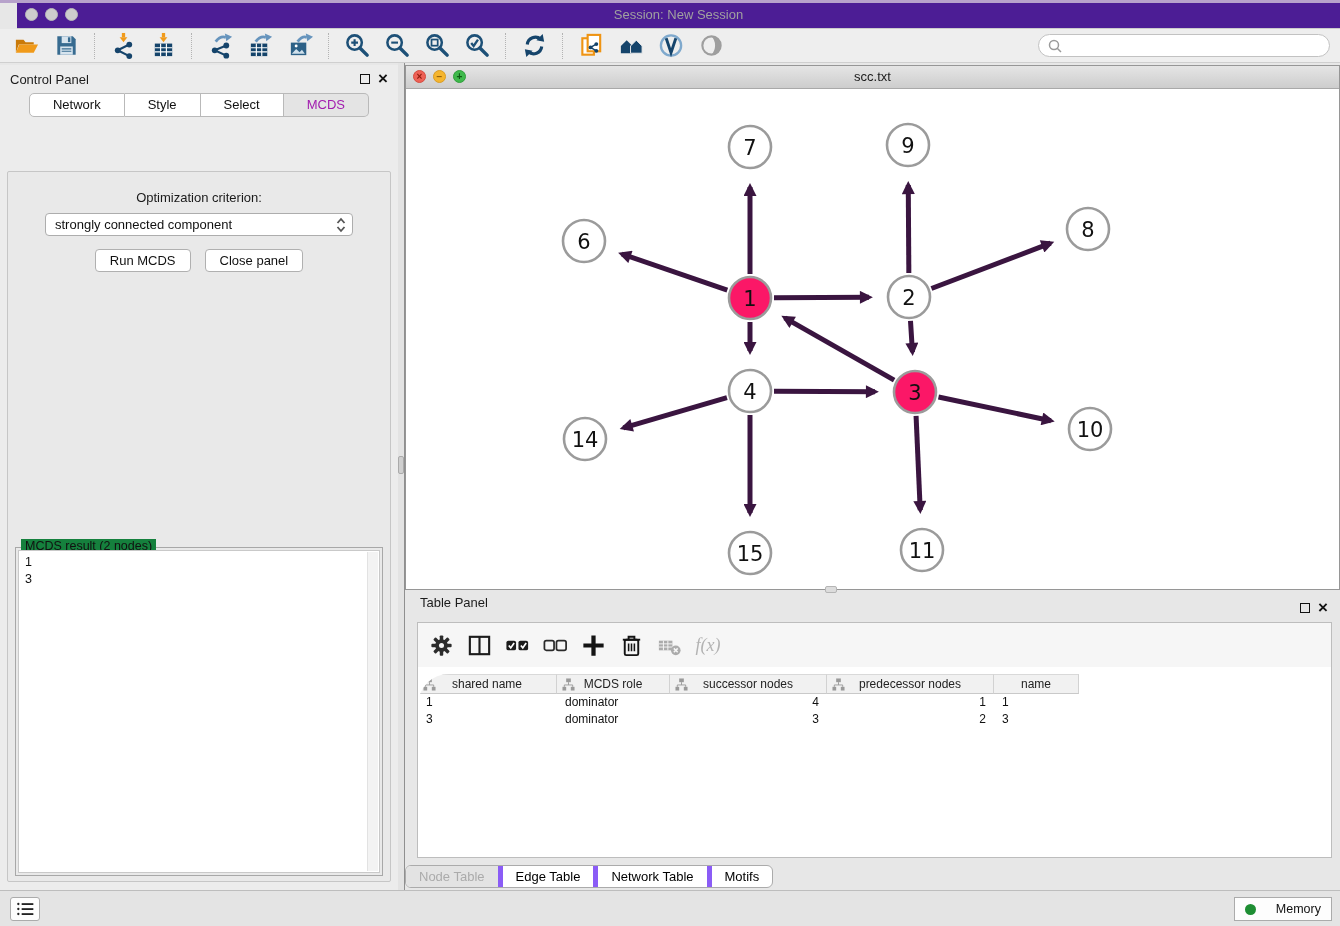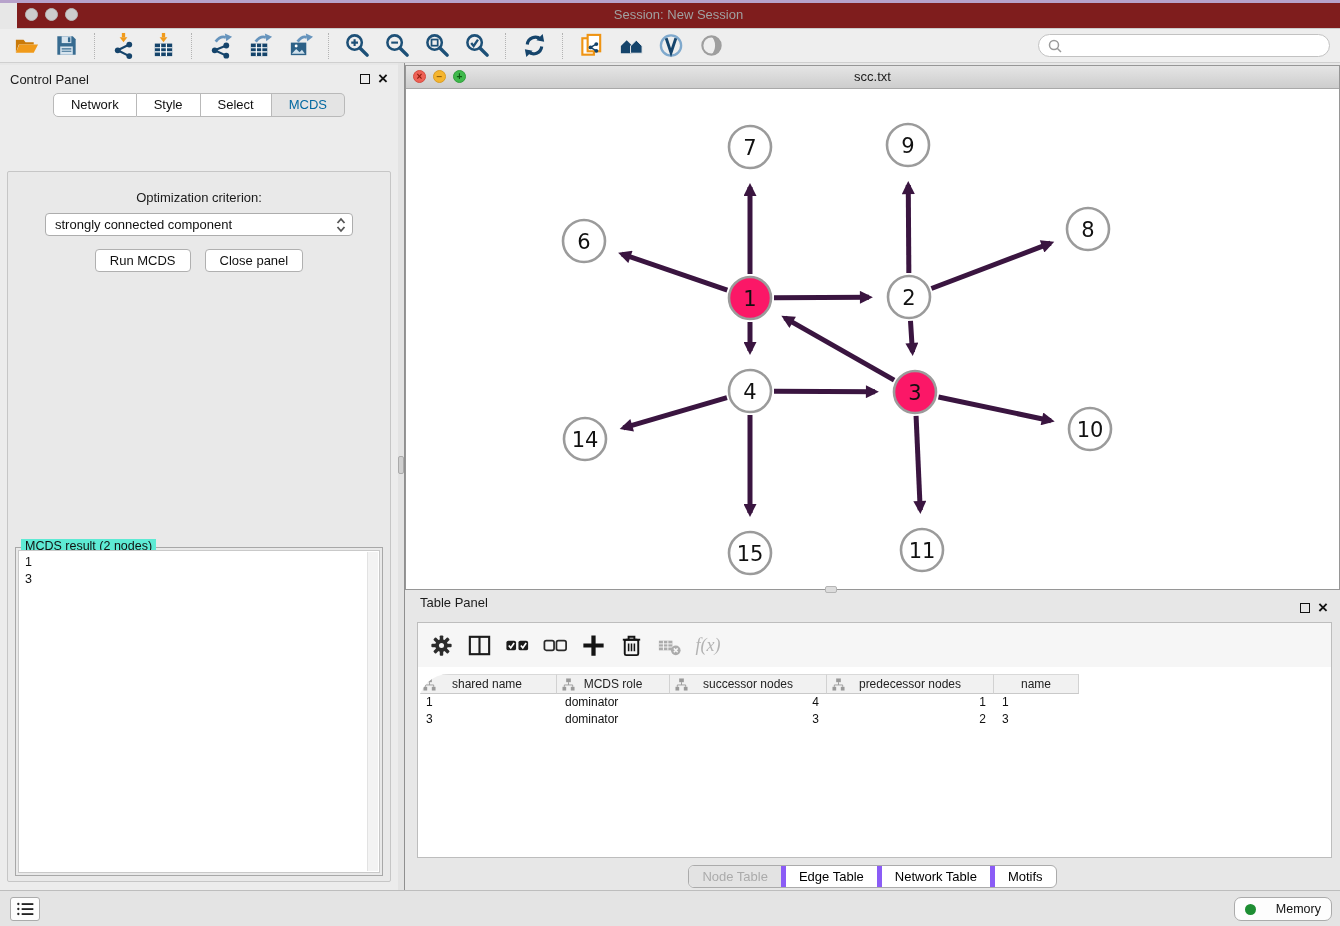--- a/index.html
+++ b/index.html
@@ -2,21 +2,21 @@
 <html><head>
 <meta charset="utf-8">
 <style>
   * { margin:0; padding:0; box-sizing:border-box; }
   html,body { background:#d0d0d0; }
   body { font-family:"Liberation Sans", sans-serif; }
   .app { position:relative; width:1340px; height:926px; background:#e7e7e7; overflow:hidden; }
 
   
   .accent { position:absolute; top:0; left:0; right:0; height:3px; background:#b7a2cb; }
-  .titlebar { position:absolute; top:3px; left:0; right:0; height:26px; background:#7f1d1d; border-bottom:1px solid #cbcbcb;margin-left:17px; }
+  .titlebar { position:absolute; top:3px; left:0; right:0; height:26px; background:#4c1d95; border-bottom:1px solid #cbcbcb;margin-left:17px; }
   .tl-dots { position:absolute; left:8px; top:5px; display:flex; gap:7px; }
   .tl-dot { width:13px; height:13px; border-radius:50%; background:#cdcdcd; border:1px solid #b8b8b8; }
   .win-title { position:absolute; left:0; right:0; top:4px; text-align:center; font-size:13px; color:#a0a0a0; }
 
   
   .toolbar { position:absolute; top:29px; left:0; right:0; height:34px; background:#eeeeee; border-bottom:1px solid #cfcfcf; display:flex; align-items:center; padding:0 10px; gap:8px; }
   .tbtn { width:32px; height:30px; display:flex; align-items:center; justify-content:center; }
   .tbtn svg { width:27px; height:27px; }
   .tsep { width:1px; height:26px; border-left:1px dotted #b3b3b3; margin:0 4px; }
   .searchbox { margin-left:auto; width:292px; height:23px; background:#fff; border:1px solid #c2c2c2; border-radius:12px; display:flex; align-items:center; padding:0 8px; gap:4px; }
@@ -26,32 +26,32 @@
   .main { position:absolute; top:63px; left:0; right:0; bottom:36px; background:#e7e7e7; }
 
   
   .control-panel { position:absolute; left:0; top:2px; width:398px; bottom:0; background:#ececec; }
   .panel-head { height:28px; display:flex; align-items:center; padding:0 10px; }
   .panel-title { font-size:13px; color:#1c1c1c; }
   .panel-head-icons { margin-left:auto; display:flex; align-items:center; gap:8px; }
   .float-icon { width:10px; height:10px; border:1.6px solid #111; display:inline-block; }
   .close-icon { font-size:17px; font-weight:700; color:#111; line-height:10px; }
   .cp-tabs { display:flex; justify-content:center; position:relative; z-index:2; }
-  .cp-tab { background:#fff; border:1px solid #b9b9b9; border-left:none; padding:3px 17px 4px; font-size:13px; color:#111; }
+  .cp-tab { background:#fff; border:1px solid #b9b9b9; border-left:none; padding:3px 23px 4px; font-size:13px; color:#111; }
   .cp-tab:first-child { border-left:1px solid #b9b9b9; border-top-left-radius:5px; border-bottom-left-radius:5px; }
   .cp-tab:last-child { border-top-right-radius:5px; border-bottom-right-radius:5px; }
-  .cp-tab.active { background:#e4e4e4; color:#0369a1; }
+  .cp-tab.active { background:#e4e4e4; color:#a21caf; }
   .cp-content { position:absolute; left:7px; right:7px; top:106px; bottom:8px; background:#e9e9e9; border:1px solid #c6c6c6; border-radius:2px; }
   .opt-label { text-align:center; margin-top:18px; font-size:13px; color:#1a1a1a; }
   .dropdown { margin:8px auto 0; width:308px; height:23px; background:#fff; border:1px solid #adadad; border-radius:4px; display:flex; align-items:center; padding:0 4px 0 9px; font-size:13px; color:#111; }
   .dropdown .dd-label { flex:1; }
   .btn-row { display:flex; justify-content:center; gap:14px; margin-top:13px; }
   .pbtn { background:#fff; border:1px solid #b0b0b0; border-radius:4px; font-size:13px; color:#111; padding:3px 14px; height:23px; }
   .groupbox { position:absolute; left:7px; right:7px; top:375px; bottom:5px; border:1px solid #a8a8a8; }
-  .groupbox legend, .gb-legend { position:absolute; top:-9px; left:5px; background:#5eead4; padding:0 4px; font-size:12.5px; color:#111; }
+  .groupbox legend, .gb-legend { position:absolute; top:-9px; left:5px; background:#15803d; padding:0 4px; font-size:12.5px; color:#111; }
   .gb-text { position:absolute; left:2px; right:2px; top:2px; bottom:2px; background:#fff; border:1px solid #c9c9c9; font-size:12.5px; color:#111; padding:3px 6px; line-height:17px; }
   .gb-scroll { position:absolute; right:1px; top:1px; bottom:1px; width:11px; background:#f3f3f3; border-left:1px solid #e2e2e2; }
 
   
   .vsplit { position:absolute; left:398px; top:0; width:7px; bottom:0; background:#e3e3e3; border-right:1px solid #8f8f8f; }
   .vgrip { position:absolute; left:0px; top:393px; width:6px; height:18px; background:#cfcfcf; border:1px solid #aaa; border-radius:2px; }
 
   
   .right-col { position:absolute; left:405px; right:0; top:2px; bottom:0; }
   .network-window { position:absolute; left:0; top:0; right:0; height:525px; border:1px solid #969696; background:#fff; }
@@ -73,30 +73,30 @@
   .tp-toolbar { height:44px; background:#f6f6f6; display:flex; align-items:center; padding:0 8px; gap:8px; }
   .tp-btn { width:30px; height:32px; display:flex; align-items:center; justify-content:center; }
   .tp-btn svg { width:27px; height:27px; }
   .fx-label { font-family:"Liberation Serif", serif; font-style:italic; font-size:18px; color:#b3b3b3; padding-left:2px; }
   .tp-table { position:absolute; left:0; right:0; top:51px; bottom:0; overflow:hidden;border-radius:31px; }
   .thead-row { display:flex; height:20px; }
   .th-cell { background:#f1f1f1; border-right:1px solid #d2d2d2; border-top:1px solid #d9d9d9; border-bottom:1px solid #c9c9c9; display:flex; align-items:center; justify-content:center; gap:5px; font-size:12px; color:#222; position:relative; }
   .th-cell .col-icon { position:absolute; left:5px; top:3px; }
   .trow { display:flex; height:17px; }
   .td-cell { font-size:12px; color:#111; padding:1px 8px 0; white-space:nowrap; overflow:hidden; }
-  .tp-tabs-row { position:absolute; left:0; right:0; top:270px; height:26px; display:flex; justify-content:center; }
+  .tp-tabs-row { position:absolute; left:0; right:0; top:270px; height:26px; display:flex; justify-content:flex-start; }
   .seg { display:inline-flex; border:1px solid #ababab; border-radius:6px; overflow:hidden; background:#fff; height:23px; }
   .seg-tab { padding:3px 13px 0; font-size:13px; color:#000000; border-left:5px solid #8b5cf6; }
   .seg-tab:first-child { border-left:none; }
   .seg-tab.active { background:#e3e3e3; color:#ababab; }
 
   
   .statusbar { position:absolute; left:0; right:0; bottom:0; height:36px; background:#e4e4e4; border-top:1px solid #bdbdbd; }
   .sb-left { position:absolute; left:10px; top:6px; width:30px; height:24px; background:#fdfdfd; border:1px solid #ababab; border-radius:3px; display:flex; align-items:center; justify-content:center; }
-  .sb-right { position:absolute; right:8px; top:6px; height:24px; background:#fdfdfd; border:1px solid #ababab; border-radius:7px; display:flex; align-items:center; gap:20px; padding:0 10px; font-size:12.5px; color:#111; }
+  .sb-right { position:absolute; right:8px; top:6px; height:24px; background:#fdfdfd; border:1px solid #ababab; border-radius:0; display:flex; align-items:center; gap:20px; padding:0 10px; font-size:12.5px; color:#111; }
   .mem-dot { width:11px; height:11px; border-radius:50%; background:#1e8e33; }
 </style>
 </head>
 <body>
 
 <div class="app">
 
   <div class="accent"></div>
   <div class="titlebar">
     <div class="tl-dots">

